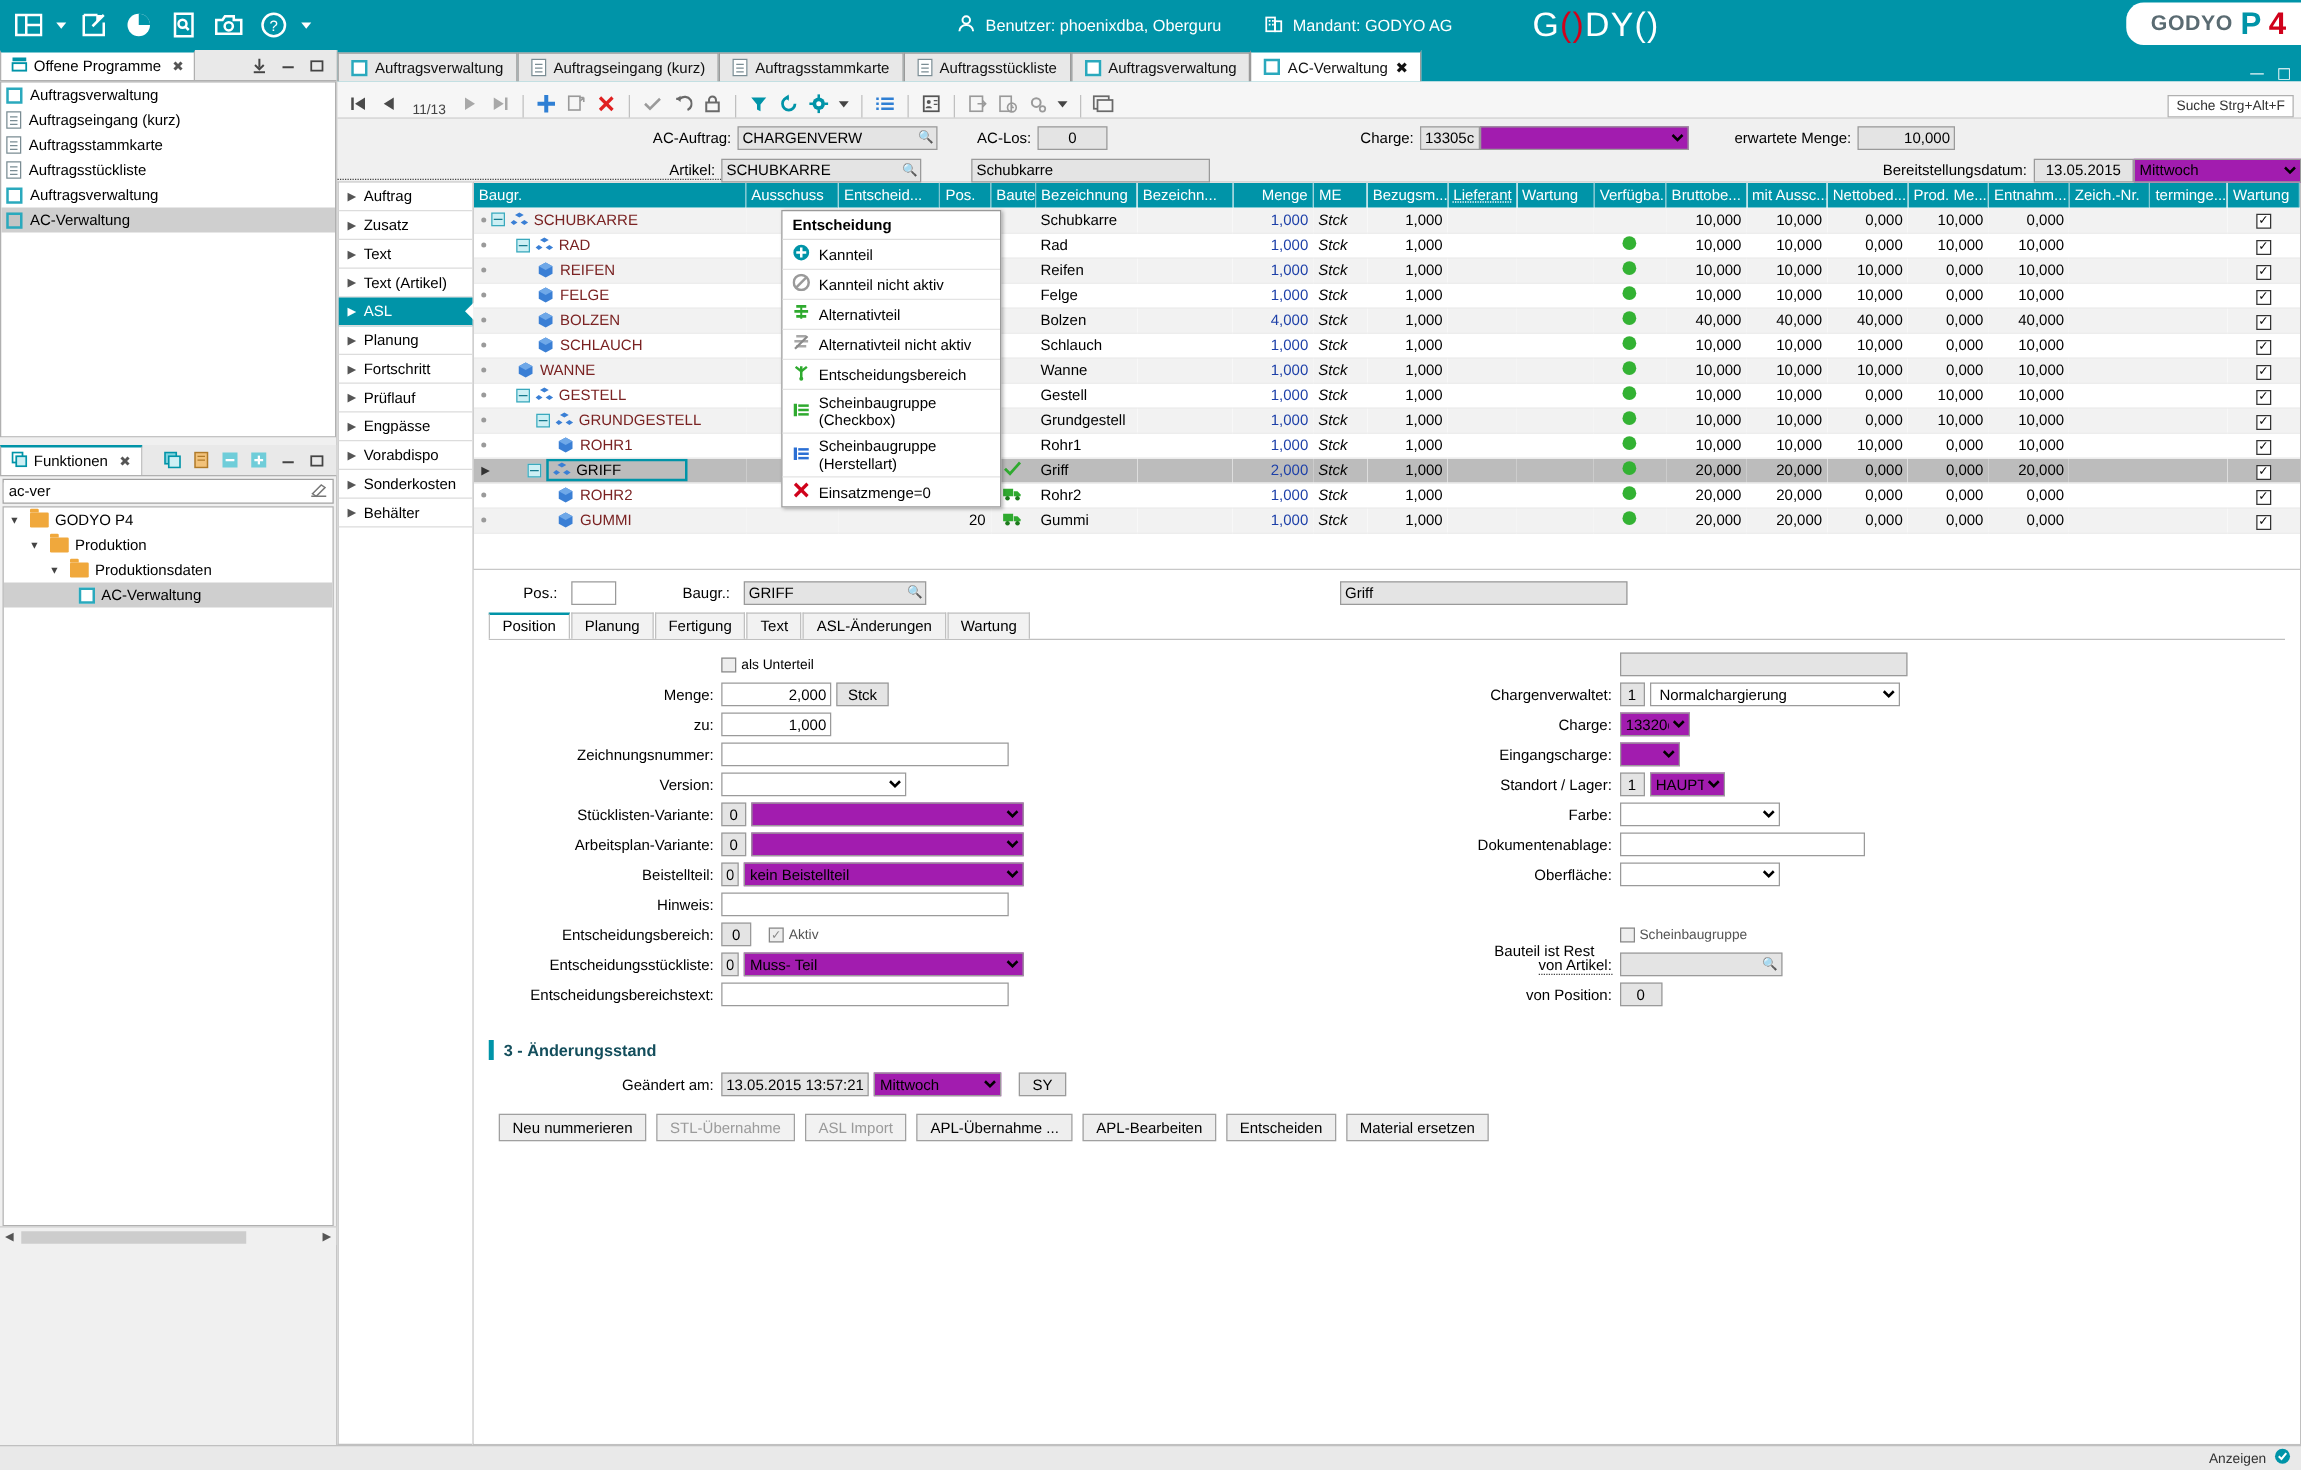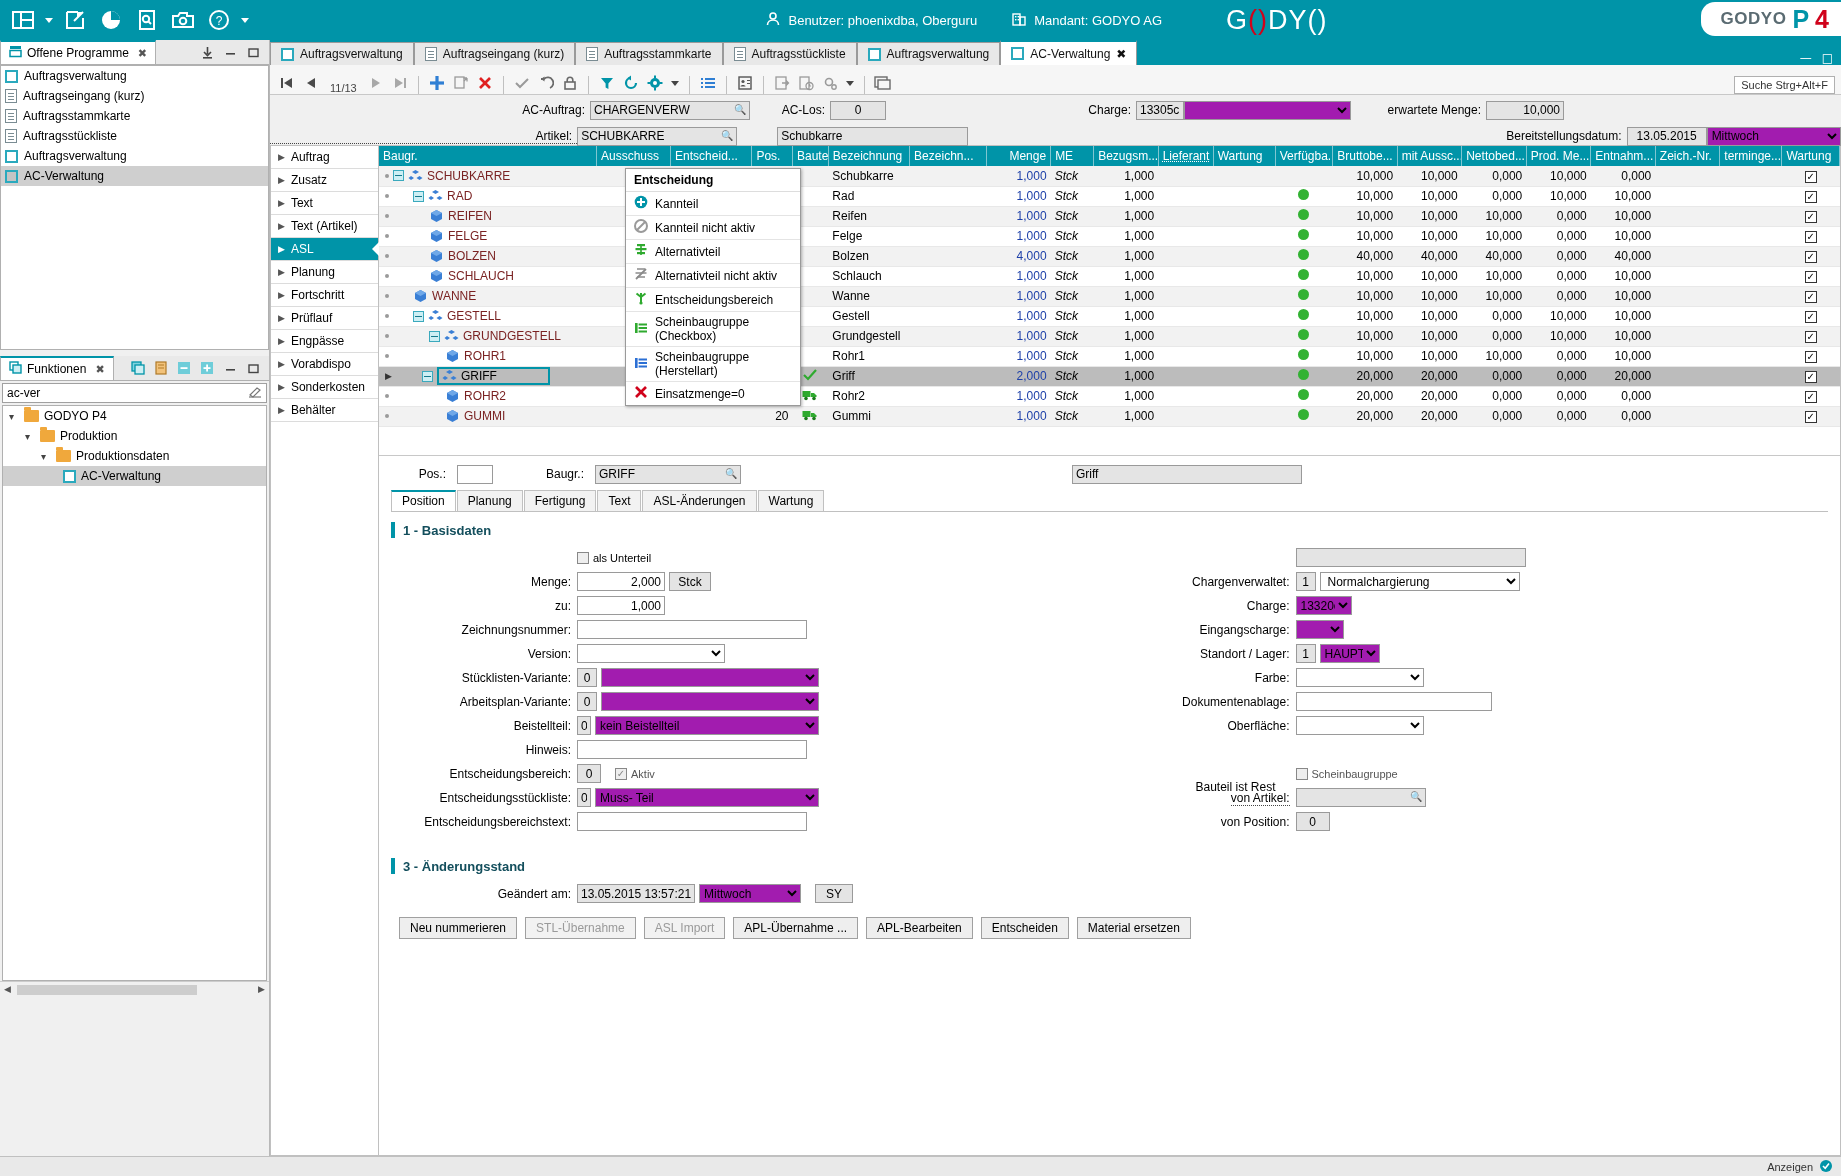--- a/index.html
+++ b/index.html
@@ -1303,24 +1303,20 @@
 
               <div class="tabs2">
                 <div class="t2 active">Position</div>
                 <div class="t2">Planung</div>
                 <div class="t2">Fertigung</div>
                 <div class="t2">Text</div>
                 <div class="t2">ASL-Änderungen</div>
                 <div class="t2">Wartung</div>
               </div>
 
-              <div class="secthead">
-                <span class="sectbar"></span>
-                <span class="secttitle">1 - Basisdaten</span>
-              </div>
 
               <div class="formgrid">
                 <div class="fcol">
                   <div class="frow">
                     <span class="flab"></span>
                     <span class="fval">
                       <span class="chk dis"></span>
                       <span style="font-size:11px">als Unterteil</span>
                     </span>
                   </div>

